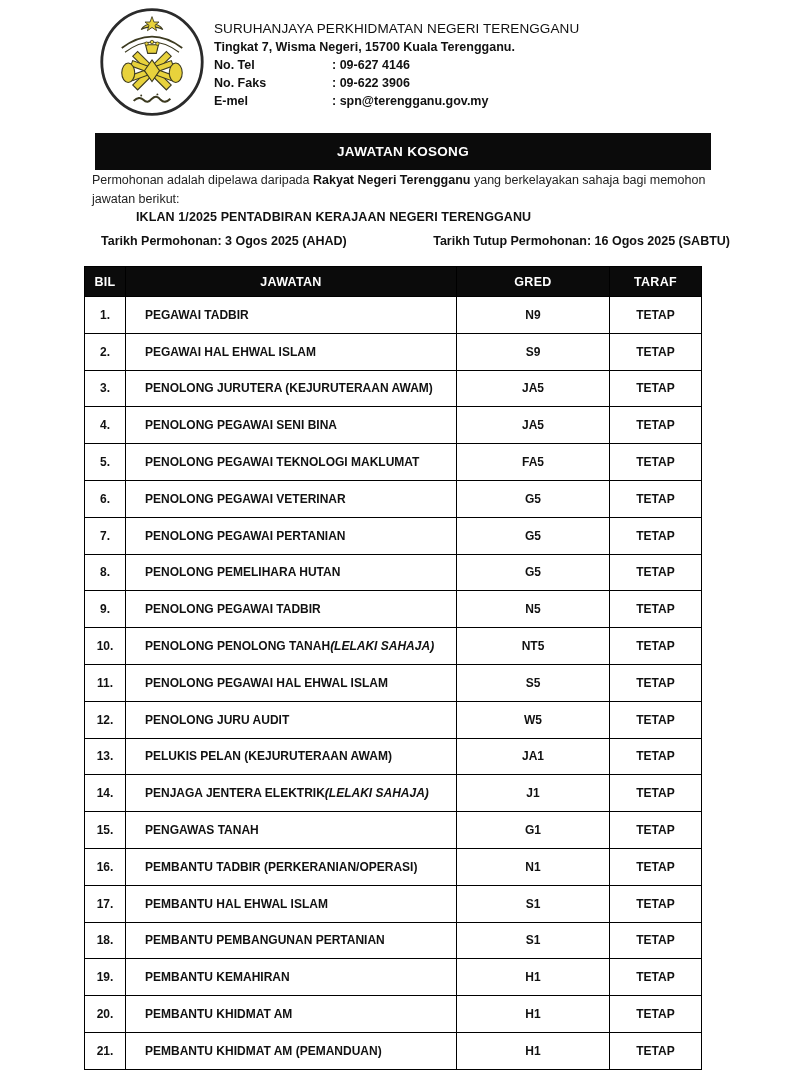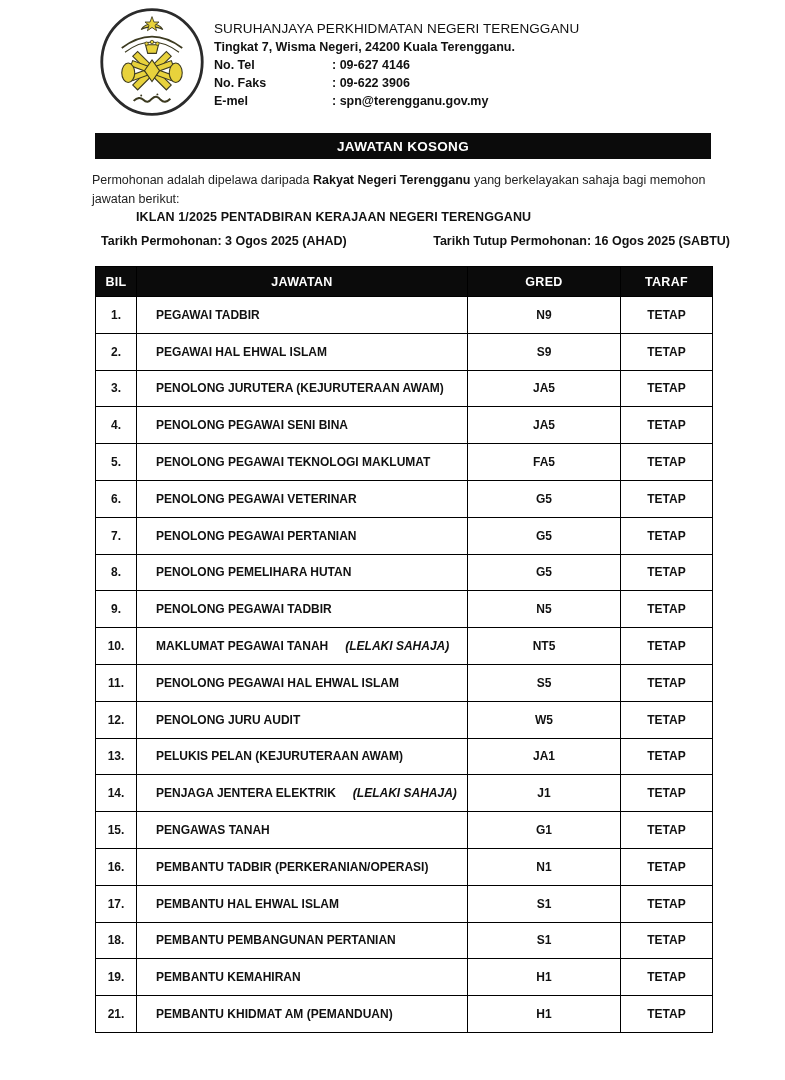--- a/index.html
+++ b/index.html
@@ -48,21 +48,21 @@
   }
   .contact-label { width: 118px; flex: 0 0 auto; }
   .contact-value { white-space: pre; }
 
   
   .banner {
     position: absolute;
     top: 133px;
     left: 95px;
     width: 616px;
-    height: 26px;
+    height: 37px;
     background: #0b0b0b;
     color: #ffffff;
     display: flex;
     align-items: center;
     justify-content: center;
     font-size: 13.5px;
     font-weight: bold;
     letter-spacing: 0.3px;
   }
 
@@ -98,21 +98,21 @@
     justify-content: space-between;
     font-size: 12.5px;
     font-weight: bold;
     color: #111;
   }
 
   
   table.jobs {
     position: absolute;
     top: 266px;
-    left: 95px;
+    left: 84px;
     width: 617px;
     border-collapse: collapse;
     table-layout: fixed;
   }
   table.jobs th, table.jobs td {
     border: 1.5px solid #000;
     font-weight: bold;
   }
   table.jobs thead th {
     background: #0b0b0b;
@@ -126,21 +126,21 @@
     height: 36.8px;
     font-size: 12px;
     color: #111;
     text-align: center;
     background: #ffffff;
   }
   table.jobs tbody td.c-jaw {
     text-align: left;
     padding-left: 19px;
   }
-  .note { font-style: italic; margin-left: 17px; white-space: pre; }
+  .note { font-style: italic; margin-left: 0; white-space: pre; }
   .col-bil   { width: 41px; }
   .col-jaw   { width: 331px; }
   .col-gred  { width: 153px; }
   .col-taraf { width: 92px; }
 </style>
 </head>
 <body>
 
 <div class="page">
 
@@ -170,21 +170,21 @@
           <path d="M50,48 L57,58 L50,68 L43,58 Z"></path>
         </g>
 
         <path d="M33,86 Q38,81 42,85 Q46,89 50,84 Q54,80 58,85 Q62,89 67,84" fill="none" stroke="#3c3a20" stroke-width="1.8"></path>
         <circle cx="40" cy="81" r="0.9" fill="#3c3a20"></circle>
         <circle cx="55" cy="80" r="0.9" fill="#3c3a20"></circle>
       </svg>
     </div>
     <div class="contact-block">
       <div class="org-name">SURUHANJAYA PERKHIDMATAN NEGERI TERENGGANU</div>
-      <div class="org-address">Tingkat 7, Wisma Negeri, 24200 Kuala Terengganu.</div>
+      <div class="org-address">Tingkat 7, Wisma Negeri, 15700 Kuala Terengganu.</div>
       <div class="contact-line">
         <span class="contact-label">No. Tel</span>
         <span class="contact-value">: 09-627 4146</span>
       </div>
       <div class="contact-line">
         <span class="contact-label">No. Faks</span>
         <span class="contact-value">: 09-622 3906</span>
       </div>
       <div class="contact-line">
         <span class="contact-label">E-mel</span>
@@ -280,21 +280,21 @@
 
     <tr>
       <td class="c-bil"><span>9.</span></td>
       <td class="c-jaw"><span>PENOLONG PEGAWAI TADBIR</span><span class="note"></span></td>
       <td class="c-gred"><span>N5</span></td>
       <td class="c-taraf"><span>TETAP</span></td>
     </tr>
 
     <tr>
       <td class="c-bil"><span>10.</span></td>
-      <td class="c-jaw"><span>MAKLUMAT PEGAWAI TANAH</span><span class="note">(LELAKI SAHAJA)</span></td>
+      <td class="c-jaw"><span>PENOLONG PENOLONG TANAH</span><span class="note">(LELAKI SAHAJA)</span></td>
       <td class="c-gred"><span>NT5</span></td>
       <td class="c-taraf"><span>TETAP</span></td>
     </tr>
 
     <tr>
       <td class="c-bil"><span>11.</span></td>
       <td class="c-jaw"><span>PENOLONG PEGAWAI HAL EHWAL ISLAM</span><span class="note"></span></td>
       <td class="c-gred"><span>S5</span></td>
       <td class="c-taraf"><span>TETAP</span></td>
     </tr>
@@ -348,20 +348,26 @@
       <td class="c-taraf"><span>TETAP</span></td>
     </tr>
 
     <tr>
       <td class="c-bil"><span>19.</span></td>
       <td class="c-jaw"><span>PEMBANTU KEMAHIRAN</span><span class="note"></span></td>
       <td class="c-gred"><span>H1</span></td>
       <td class="c-taraf"><span>TETAP</span></td>
     </tr>
 
+    <tr>
+      <td class="c-bil"><span>20.</span></td>
+      <td class="c-jaw"><span>PEMBANTU KHIDMAT AM</span><span class="note"></span></td>
+      <td class="c-gred"><span>H1</span></td>
+      <td class="c-taraf"><span>TETAP</span></td>
+    </tr>
 
     <tr>
       <td class="c-bil"><span>21.</span></td>
       <td class="c-jaw"><span>PEMBANTU KHIDMAT AM (PEMANDUAN)</span><span class="note"></span></td>
       <td class="c-gred"><span>H1</span></td>
       <td class="c-taraf"><span>TETAP</span></td>
     </tr>
   </tbody>
   </table>
 

